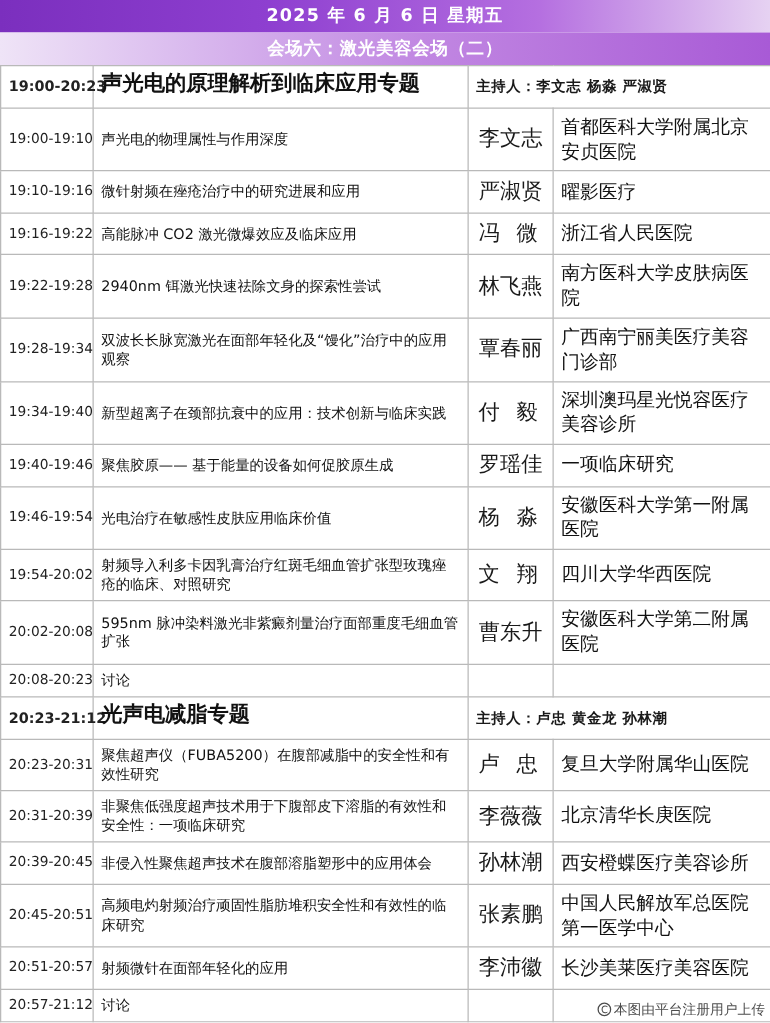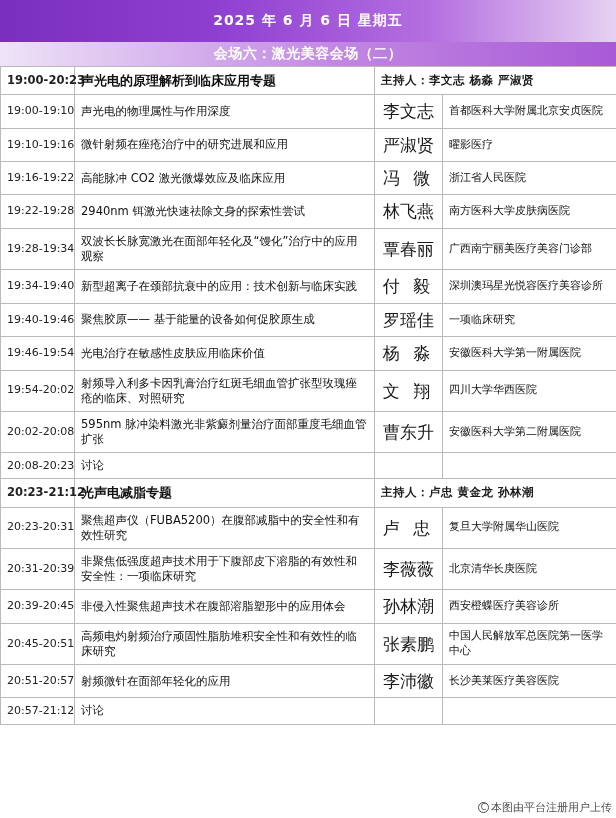--- a/index.html
+++ b/index.html
@@ -31,21 +31,21 @@
     align-items: center;
     justify-content: center;
   }
   .date-banner .date-text {
     color: #ffffff;
     font-size: 14px;
     font-weight: bold;
     letter-spacing: 1px;
   }
   .venue-banner {
-    height: 24px;
+    height: 44px;
     background: linear-gradient(90deg, #efe4f7 0%, #d9b9ee 25%, #c187e2 55%, #a85ad6 100%);
     display: flex;
     align-items: center;
     justify-content: center;
   }
   .venue-banner .venue-text {
     color: #ffffff;
     font-size: 14px;
     font-weight: bold;
     letter-spacing: 0.5px;
@@ -77,30 +77,30 @@
     font-size: 11.5px;
     color: #111;
   }
   .speaker-cell {
     text-align: center;
     font-size: 17px;
     white-space: nowrap;
   }
   .speaker-cell.sp2 { letter-spacing: 4px; }
   .org-cell {
-    font-size: 11px;
+    font-size: 15px;
     color: #111;
   }
   
   tr.section-row td {
     font-weight: bold;
     background: #ffffff;
   }
   tr.section-row .time-cell { font-size: 11.5px; font-weight: bold; }
-  tr.section-row .title-cell { font-size: 13px; font-weight: bold; }
+  tr.section-row .title-cell { font-size: 17px; font-weight: bold; font-family: Liberation Mono, monospace; }
   tr.section-row .chair-cell {
     font-size: 11.5px;
     font-weight: bold;
     letter-spacing: 0.5px;
   }
   tr.discussion-row .title-cell { font-size: 11.5px; }
   .empty { }
   
   .watermark {
     position: absolute;

